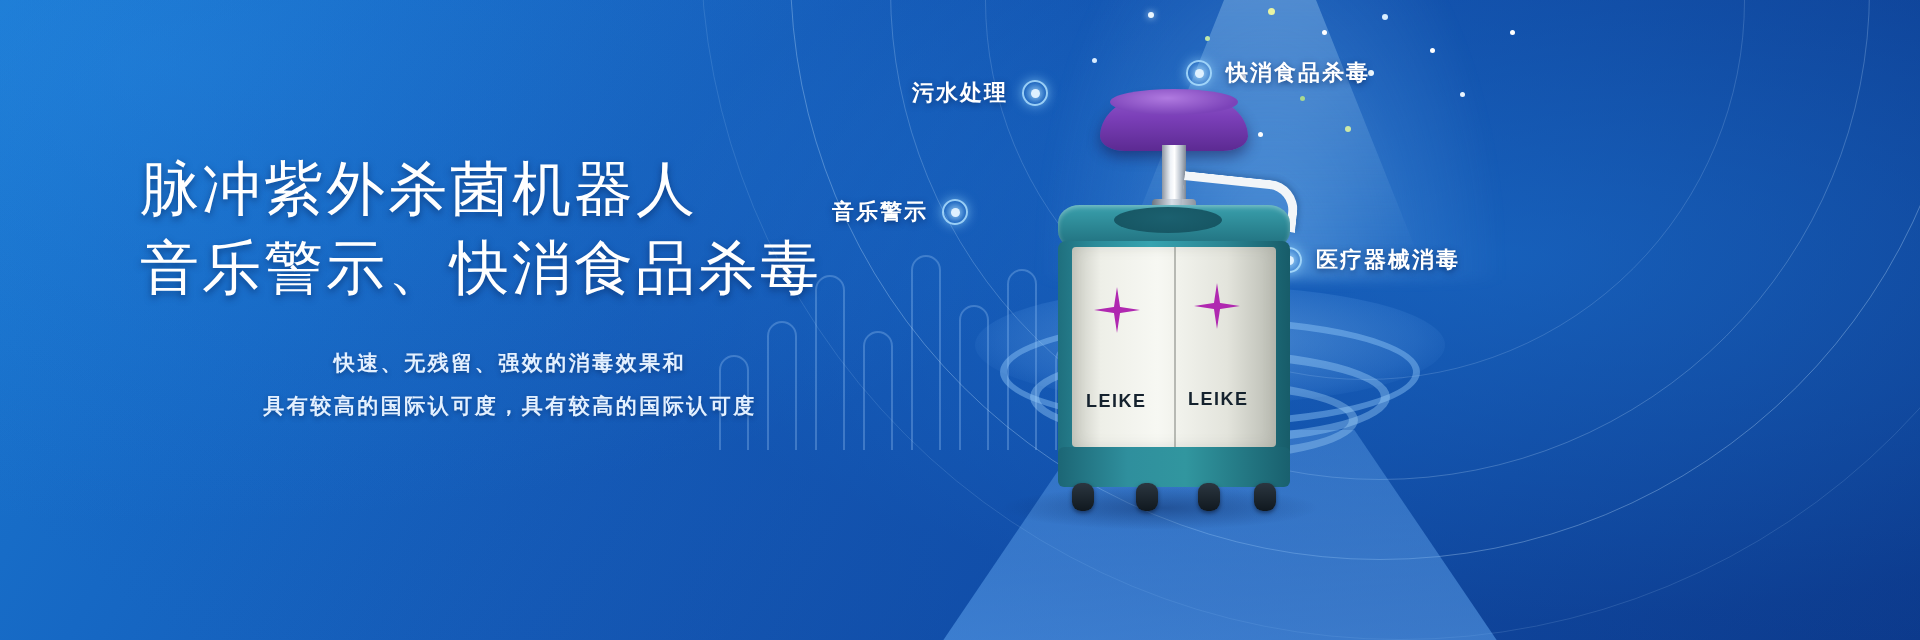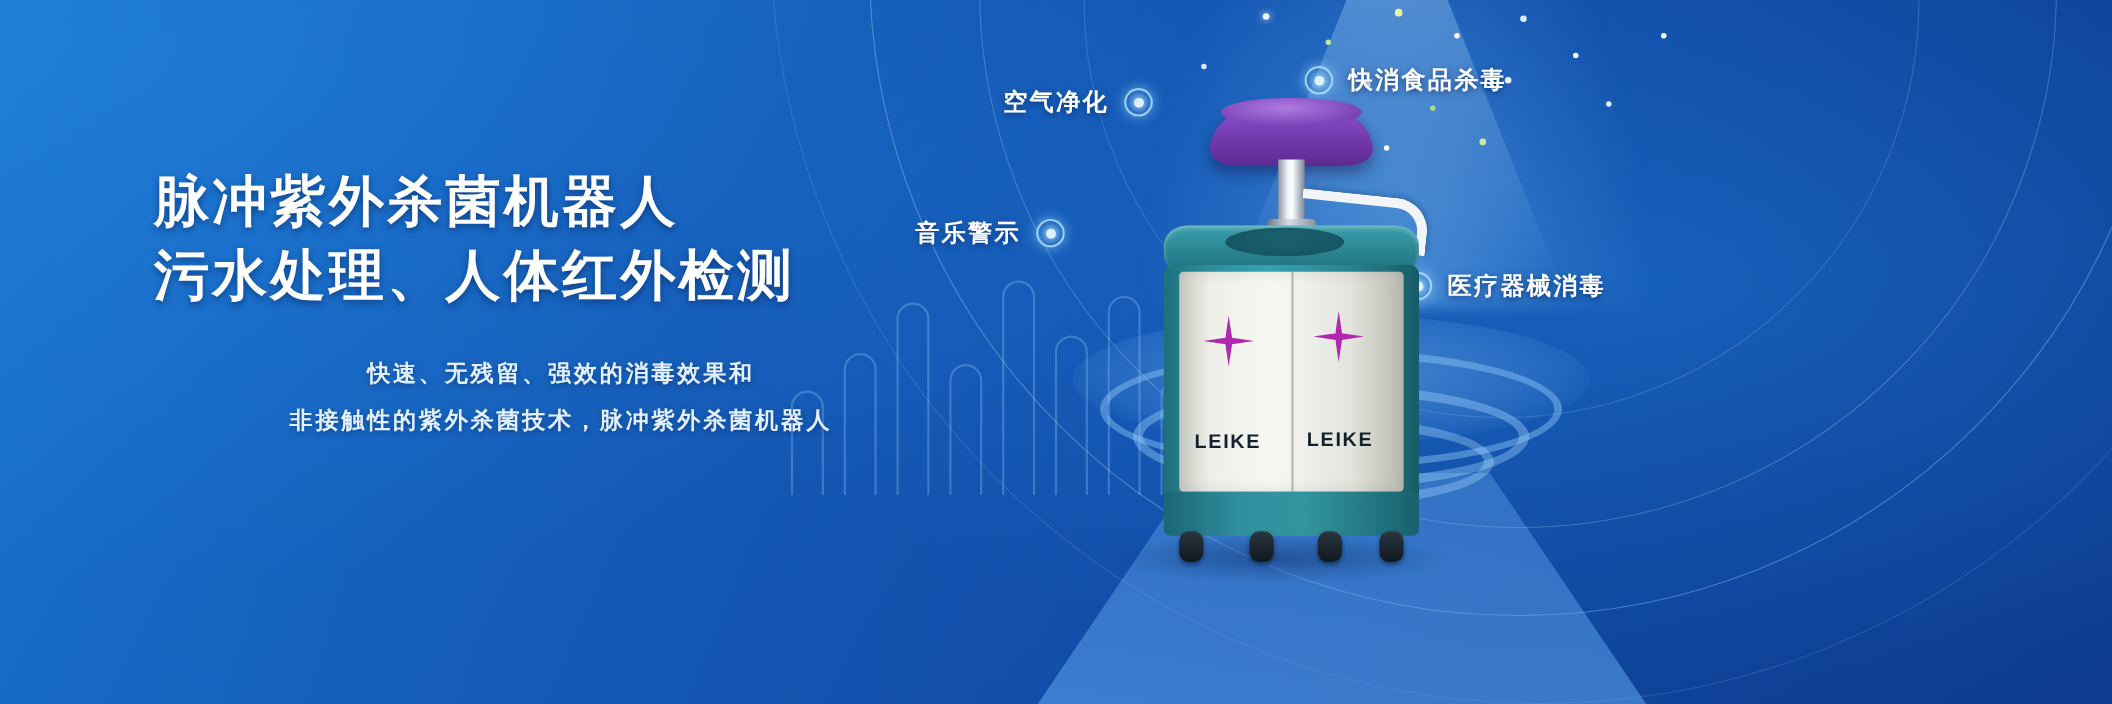--- a/index.html
+++ b/index.html
@@ -47,21 +47,21 @@
   .plat{position:absolute;border-radius:50%;}
   .plat.p1{left:975px;top:286px;width:470px;height:118px;
     background:radial-gradient(ellipse at 50% 45%, rgba(150,205,252,.40), rgba(110,175,245,.16) 62%, rgba(100,165,240,0) 78%);}
   .plat.p2{left:1000px;top:318px;width:420px;height:108px;border:7px solid rgba(150,205,252,.42);}
   .plat.p3{left:1030px;top:350px;width:360px;height:94px;border:9px solid rgba(165,215,255,.38);}
   .plat.p4{left:1062px;top:380px;width:296px;height:80px;border:9px solid rgba(175,222,255,.34);}
 
   
   .copy{position:absolute;left:140px;top:150px;width:740px;}
   .h-line{
-    color:#ffffff;font-size:50px;line-height:1.34;letter-spacing:3px;font-weight:700;
+    color:#ffffff;font-size:59px;line-height:1.34;letter-spacing:3px;font-weight:400;
     text-shadow:0 3px 7px rgba(3,30,80,.55);
     font-family:"Liberation Serif","DejaVu Serif",serif;
   }
   .sub{margin-top:34px;}
   .s-line{
     color:#e3f0ff;font-size:21px;line-height:2.05;letter-spacing:2.5px;font-weight:700;
     text-shadow:0 2px 5px rgba(3,30,80,.45);
     text-align:center;
   }
 
@@ -206,29 +206,29 @@
   <div class="dot" style="left:1430px;top:48px;width:5px;height:5px;background:#ffffff;"></div>
   <div class="dot" style="left:1168px;top:104px;width:5px;height:5px;background:#cfe6ff;"></div>
   <div class="dot" style="left:1258px;top:132px;width:5px;height:5px;background:#ffffff;"></div>
   <div class="dot" style="left:1345px;top:126px;width:6px;height:6px;background:#cde8a6;"></div>
   <div class="dot" style="left:1460px;top:92px;width:5px;height:5px;background:#eaf5ff;"></div>
   <div class="dot" style="left:1510px;top:30px;width:5px;height:5px;background:#ffffff;"></div>
   <div class="dot" style="left:1092px;top:58px;width:5px;height:5px;background:#d9ecff;"></div>
 
   <div class="copy">
     <div class="h-line">脉冲紫外杀菌机器人</div>
-    <div class="h-line">污水处理、人体红外检测</div>
+    <div class="h-line">音乐警示、快消食品杀毒</div>
     <div class="sub">
       <div class="s-line">快速、无残留、强效的消毒效果和</div>
-      <div class="s-line">非接触性的紫外杀菌技术，脉冲紫外杀菌机器人</div>
+      <div class="s-line">具有较高的国际认可度，具有较高的国际认可度</div>
     </div>
   </div>
 
   <div class="callout c-waste">
-    <span class="txt">空气净化</span>
+    <span class="txt">污水处理</span>
     <span class="node"></span>
   </div>
 
   <div class="callout c-food">
     <span class="node"></span>
     <span class="txt">快消食品杀毒</span>
   </div>
 
   <div class="callout c-air">
     <span class="txt">音乐警示</span>

